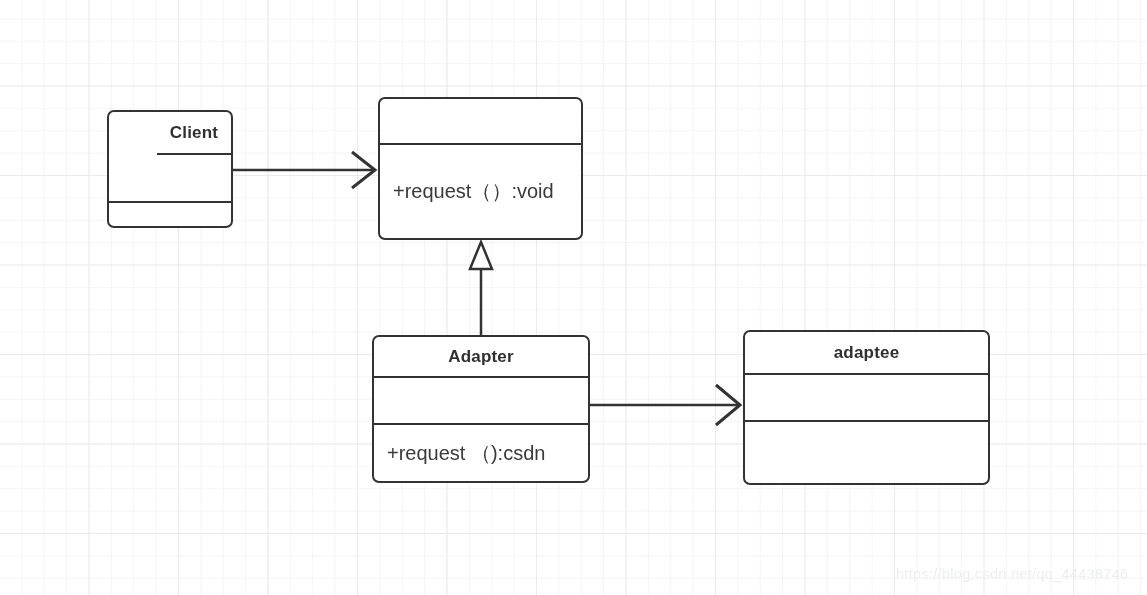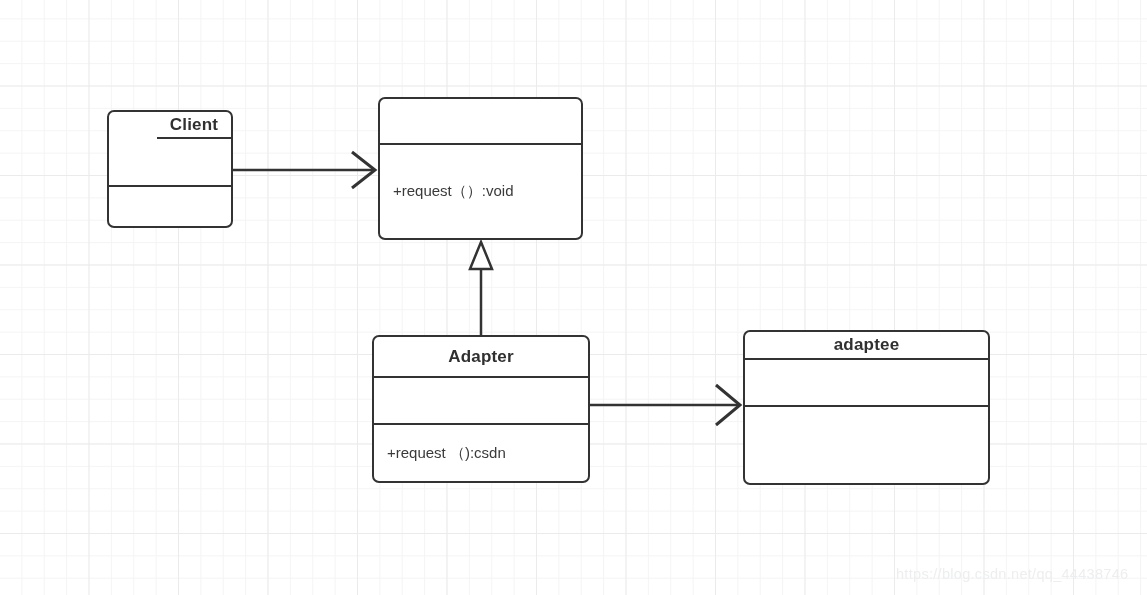--- a/index.html
+++ b/index.html
@@ -61,21 +61,21 @@
     font-size: 16px;
     color: #3a3a3a;
     white-space: nowrap;
   }
   .uml-methods {
     box-sizing: border-box;
     flex: 1 1 auto;
     display: flex;
     align-items: center;
     padding-left: 13px;
-    font-size: 15px;
+    font-size: 20px;
     color: #3a3a3a;
     white-space: nowrap;
   }
   .uml-methods.no-border-bottom { border-bottom: none; }
 
   
   #connectors {
     position: absolute;
     left: 0;
     top: 0;
@@ -118,36 +118,36 @@
     </g>
 
      adaptee : open association arrow --&gt;
     <g>
       <line x1="590" y1="405" x2="739" y2="405" stroke="#333333" stroke-width="2.5"></line>
       <polyline points="716,385 740,405 716,425" fill="none" stroke="#333333" stroke-width="3" stroke-linecap="butt" stroke-linejoin="miter"></polyline>
     </g>
   </svg>
 
   <div class="uml-class" id="box-client" style="left:107px; top:110px; width:126px; height:118px;">
-    <div class="uml-title" style="height:27px;margin-left:48px;">Client</div>
+    <div class="uml-title" style="height:43px;margin-left:48px;">Client</div>
     <div class="uml-attrs" style="height:48px;"></div>
     <div class="uml-methods no-border-bottom"></div>
   </div>
 
   <div class="uml-class" id="box-target" style="left:378px; top:97px; width:205px; height:143px;">
     <div class="uml-attrs" style="height:46px;"></div>
     <div class="uml-methods no-border-bottom">+request（）:void</div>
   </div>
 
   <div class="uml-class" id="box-adapter" style="left:372px; top:335px; width:218px; height:148px;">
     <div class="uml-title" style="height:41px;">Adapter</div>
     <div class="uml-attrs" style="height:47px;"></div>
     <div class="uml-methods no-border-bottom">+request （):csdn</div>
   </div>
 
   <div class="uml-class" id="box-adaptee" style="left:743px; top:330px; width:247px; height:155px;">
-    <div class="uml-title" style="height:28px;">adaptee</div>
+    <div class="uml-title" style="height:43px;">adaptee</div>
     <div class="uml-attrs" style="height:47px;"></div>
   </div>
 
   <div id="watermark">https://blog.csdn.net/qq_44438746</div>
 
 </div>
 
 </body></html>

